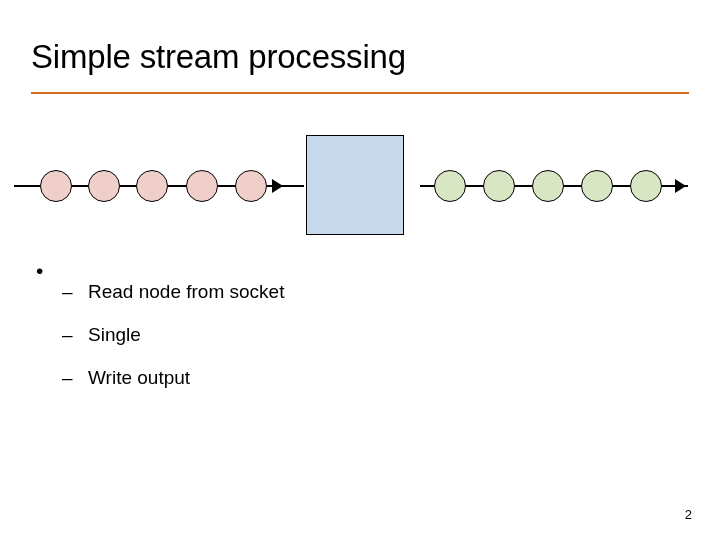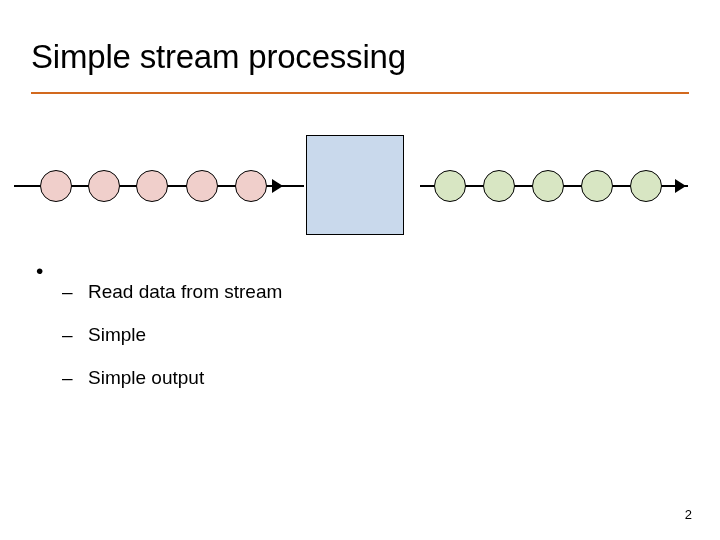--- a/index.html
+++ b/index.html
@@ -162,27 +162,27 @@
     <div class="node green" style="left:581px;"></div>
     <div class="node green" style="left:630px;"></div>
   </div>
 
   <div class="bullets">
     <div class="bullet-l1">
       <span class="dot">•</span>
     </div>
     <div class="bullet-l2">
       <span class="dash">–</span>
-      <span>Read data from stream</span>
+      <span>Read node from socket</span>
     </div>
     <div class="bullet-l2">
       <span class="dash">–</span>
-      <span>Simple</span>
+      <span>Single</span>
     </div>
     <div class="bullet-l2">
       <span class="dash">–</span>
-      <span>Simple output</span>
+      <span>Write output</span>
     </div>
   </div>
 
   <div class="page-number">2</div>
 
 </div>
 
 </body></html>

